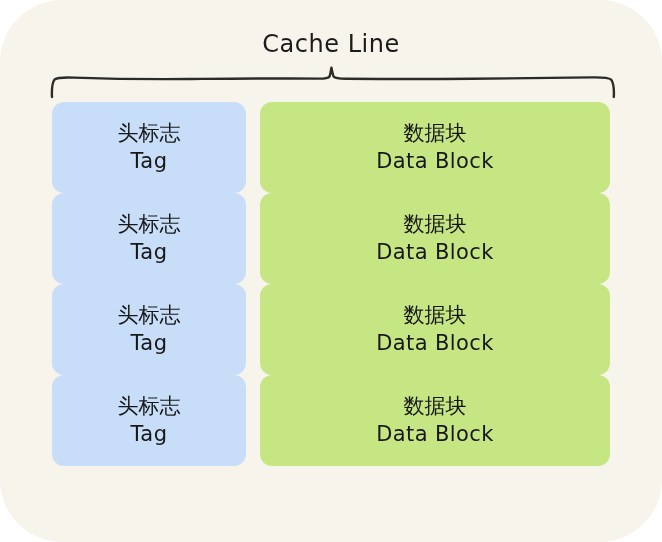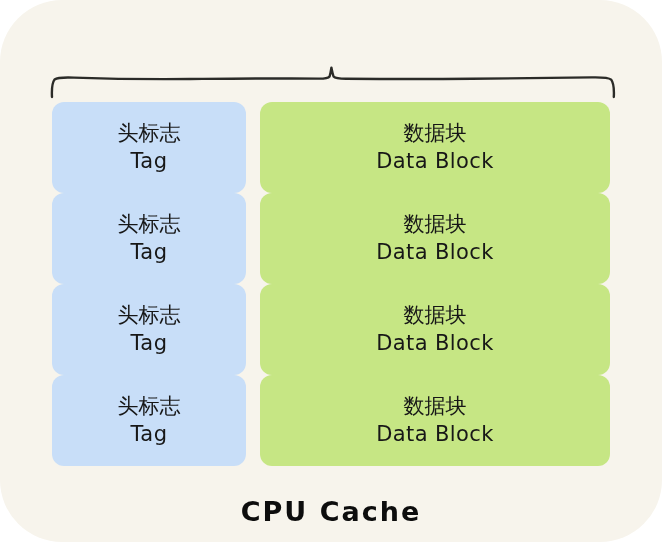--- a/index.html
+++ b/index.html
@@ -129,20 +129,21 @@
     font-family: "DejaVu Sans", sans-serif;
   }
 </style>
 </head>
 <body>
 
 <div id="diagram-root">
 
   <div class="card"></div>
 
+  <div class="cache-line-label">Cache Line</div>
 
   <div class="brace-wrap">
     <svg viewBox="0 0 586 45" xmlns="http://www.w3.org/2000/svg" aria-hidden="true">
       <path d="M12 37
                C11.6 29.5 12.4 22.4 14.6 19.4
                C17.4 17.4 24 17.2 34 17.6
                C63 18.6 104 19.4 150 19.0
                C203 18.6 248 18.2 278 18.6
                C284 18.7 288 18.4 289.6 16.4
                C290.6 13.2 291 10.2 291.4 7.6
@@ -196,15 +197,14 @@
         <span class="line-en">Tag</span>
       </div>
       <div class="cell cell-data">
         <span class="line-cn">数据块</span>
         <span class="line-en">Data Block</span>
       </div>
     </div>
 
   </div>
 
-  <div class="caption">CPU Cache</div>
 
 </div>
 
 </body></html>

